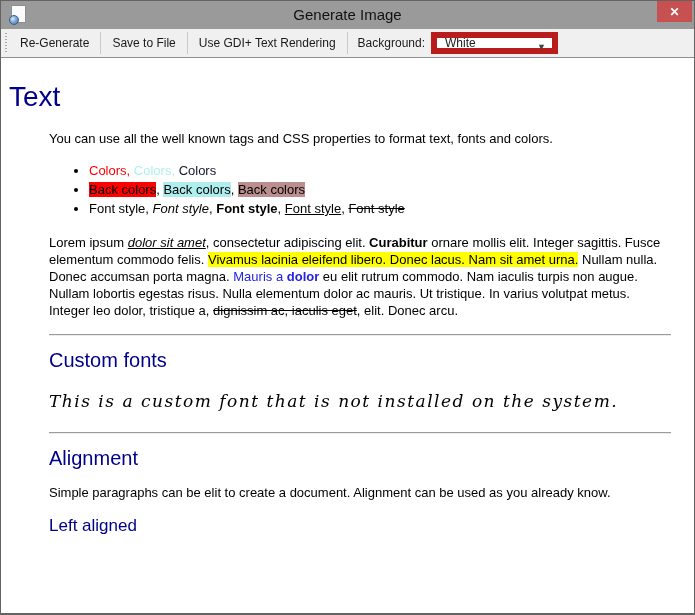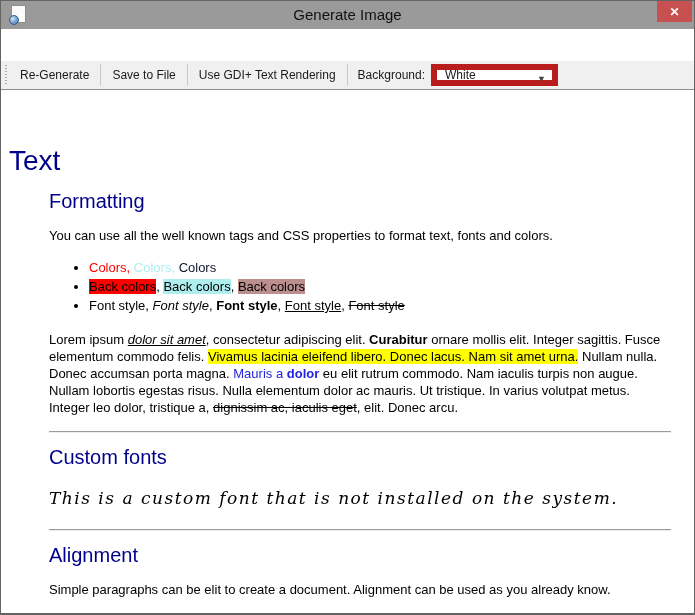--- a/index.html
+++ b/index.html
@@ -6,21 +6,20 @@
   html, body { margin: 0; padding: 0; background: #d4d4d4; }
   body { width: 695px; height: 615px; font-family: "Liberation Sans", sans-serif; }
 
   .window {
     width: 695px; height: 615px;
     border: 1px solid #636363; border-bottom-width: 2px;
     background: #ffffff;
     display: flex; flex-direction: column;
     overflow: hidden;
     position: relative;
-    gap: 32px;
   }
 
   
   .titlebar {
     height: 28px; flex: 0 0 28px;
     background: #9a9a9a;
     position: relative;
     display: flex; align-items: center;
   }
   .app-icon { position: absolute; left: 10px; top: 4px; width: 15px; height: 18px;
@@ -149,21 +148,20 @@
       <span>White</span>
       <span class="combo-arrow">▼</span>
     </span>
   </div>
 
   <div class="content">
     <div class="doc">
       <h1>Text</h1>
       <div class="doc-inner">
 
-        <h2>Formatting</h2>
         <p>You can use all the well known tags and CSS properties to format text, fonts and colors.</p>
 
         <ul>
           <li><span class="seg-red-text">Colors,</span><span class="seg-plain"> </span><span class="seg-turquoise-text">Colors,</span><span class="seg-plain"> </span><span class="seg-rosy-text">Colors</span></li>
           <li><span class="seg-red-bg">Back colors</span><span class="seg-plain">, </span><span class="seg-turquoise-bg">Back colors</span><span class="seg-plain">, </span><span class="seg-rosy-bg">Back colors</span></li>
           <li><span class="seg-plain">Font style</span><span class="seg-plain">, </span><span class="seg-italic">Font style</span><span class="seg-plain">, </span><span class="seg-bold">Font style</span><span class="seg-plain">, </span><span class="seg-underline">Font style</span><span class="seg-plain">, </span><span class="seg-strike">Font style</span></li>
         </ul>
 
         <p><span class="seg-plain">Lorem ipsum </span><span class="seg-italic-underline">dolor sit amet</span><span class="seg-plain">, consectetur adipiscing elit. </span><span class="seg-bold">Curabitur</span><span class="seg-plain"> ornare mollis elit. Integer sagittis. Fusce elementum commodo felis. </span><span class="seg-highlight">Vivamus lacinia eleifend libero. Donec lacus. Nam sit amet urna.</span><span class="seg-plain"> Nullam nulla. Donec accumsan porta magna. </span><span class="seg-blue">Mauris a </span><span class="seg-blue-bold">dolor</span><span class="seg-plain"> eu elit rutrum commodo. Nam iaculis turpis non augue. Nullam lobortis egestas risus. Nulla elementum dolor ac mauris. Ut tristique. In varius volutpat metus. Integer leo dolor, tristique a, </span><span class="seg-strike">dignissim ac, iaculis eget</span><span class="seg-plain">, elit. Donec arcu.</span></p>
 

